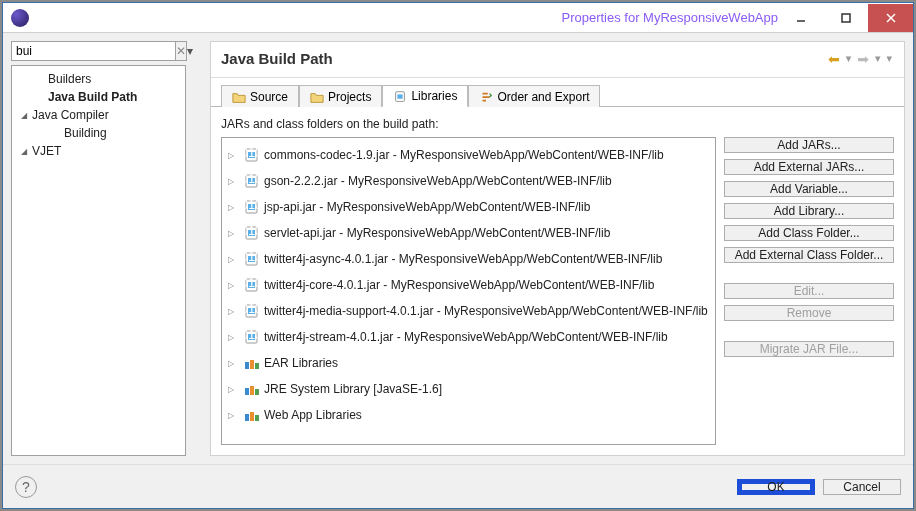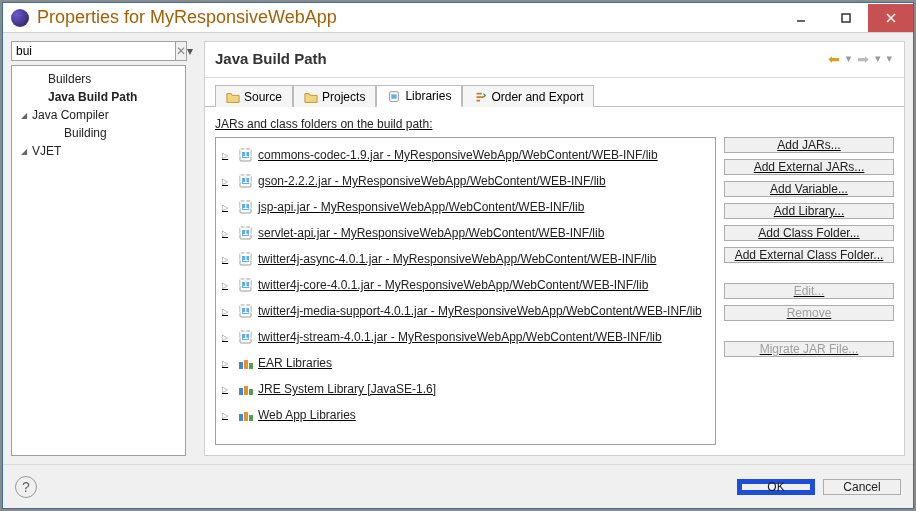--- a/index.html
+++ b/index.html
@@ -1,26 +1,26 @@
 <!DOCTYPE html>
 <html><head>
 <meta charset="utf-8">
 <style>
   * { box-sizing: border-box; margin: 0; padding: 0; font-family: "Segoe UI", Tahoma, sans-serif; font-size: 12px; }
   body { background: #8a8a8a; width: 916px; height: 511px; overflow: hidden; }
   .window { width: 912px; height: 507px; background: #f0f0f0; border: 1px solid #3a6ea5; margin: 2px; display: flex; flex-direction: column; }
   .titlebar { height: 30px; background: #fff; display: flex; align-items: center; border-bottom: 1px solid #d0d0d0; }
   .titlebar .app-icon { width: 18px; height: 18px; margin: 0 8px; border-radius: 50%; background: radial-gradient(circle at 30% 30%, #6a5acd, #2a1a5a); }
-  .titlebar .title { flex: 1; text-align: left; font-size: 18px; color: #a16207; }
+  .titlebar .title { flex: 1; text-align: right; font-size: 13px; color: #8b5cf6; }
   .titlebar .win-btns { display: flex; }
   .titlebar .win-btn { width: 45px; height: 28px; display: flex; align-items: center; justify-content: center; color: #333; }
   .titlebar .win-btn.close { background: #c75050; color: #fff; }
   .titlebar .win-btn svg { width: 12px; height: 12px; }
 
-  .content { flex: 1; display: flex; padding: 8px; gap: 18px; min-height: 0; }
+  .content { flex: 1; display: flex; padding: 8px; gap: 24px; min-height: 0; }
   .left-pane { width: 175px; display: flex; flex-direction: column; }
   .search-row { display: flex; margin-bottom: 4px; }
   .search-input { flex: 1; border: 1px solid #a0a0a0; padding: 2px 4px; height: 20px; background: #fff; }
   .clear-btn { width: 20px; height: 20px; border: 1px solid #a0a0a0; border-left: none; background: #f0f0f0; display: flex; align-items: center; justify-content: center; color: #888; }
   .menu-btn { width: 20px; height: 20px; border: none; background: transparent; display: flex; align-items: center; justify-content: center; color: #555; }
 
   .nav-tree { flex: 1; background: #fff; border: 1px solid #a0a0a0; padding: 4px 0; overflow: auto; }
   .nav-item { padding: 2px 4px 2px 6px; display: flex; align-items: center; white-space: nowrap; color: #222; }
   .nav-item.sel { font-weight: bold; }
   .nav-item .twisty { width: 12px; height: 12px; margin-right: 2px; display: inline-flex; align-items: center; justify-content: center; color: #666; font-size: 8px; }
@@ -33,21 +33,21 @@
   .nav-arrows { display: flex; gap: 2px; align-items: center; }
   .nav-arrows span { font-size: 11px; color: #999; padding: 0 2px; }
   .nav-arrows .arrow-l { color: #d8a020; font-size: 14px; }
   .nav-arrows .arrow-r { color: #bbb; font-size: 14px; }
 
   .tabs-row { display: flex; padding: 6px 10px 0 10px; gap: 0; border-bottom: 1px solid #bbb; }
   .tab { padding: 3px 10px; border: 1px solid #bbb; border-bottom: none; background: #f5f5f5; display: flex; align-items: center; gap: 4px; position: relative; top: 1px; }
   .tab.active { background: #fff; border-bottom: 1px solid #fff; }
   .tab .tab-icon { width: 14px; height: 12px; }
 
-  .lib-section { flex: 1; display: flex; padding: 6px 10px 10px 10px; gap: 8px; min-height: 0; text-decoration: underline; }
+  .lib-section { flex: 1; display: flex; padding: 6px 10px 10px 10px; gap: 8px; min-height: 0; }
   .lib-left { flex: 1; display: flex; flex-direction: column; min-width: 0; }
   .lib-label { padding: 4px 0 6px 0; color: #222; }
   .lib-list { flex: 1; border: 1px solid #a0a0a0; background: #fff; padding: 4px; overflow: auto; }
   .lib-item { display: flex; align-items: center; padding: 1px 2px; gap: 4px; white-space: nowrap; color: #222; }
   .lib-item .twisty { width: 12px; color: #888; font-size: 8px; }
   .jar-icon, .libset-icon { width: 16px; height: 24px; display: inline-flex; align-items: center; justify-content: center; }
   .jar-icon svg, .libset-icon svg { width: 16px; height: 14px; }
 
   .lib-buttons { width: 170px; display: flex; flex-direction: column; gap: 6px; padding-top: 24px; }
   .btn { height: 16px; border: 1px solid #adadad; background: #f0f0f0; color: #222; display: flex; align-items: center; justify-content: center; cursor: default; }

